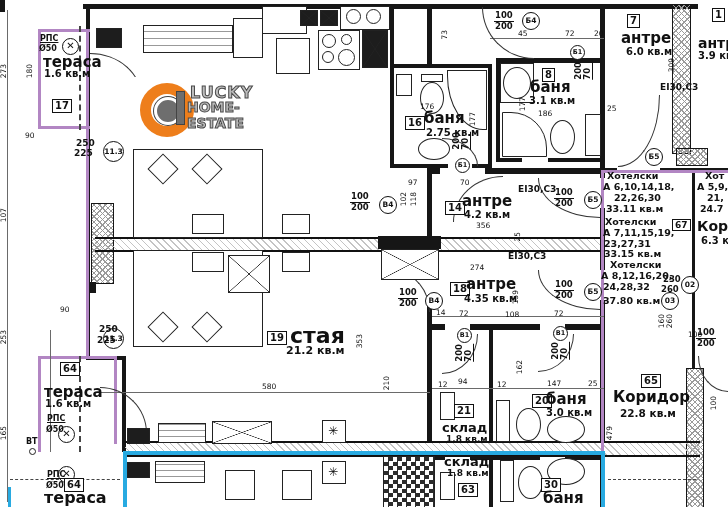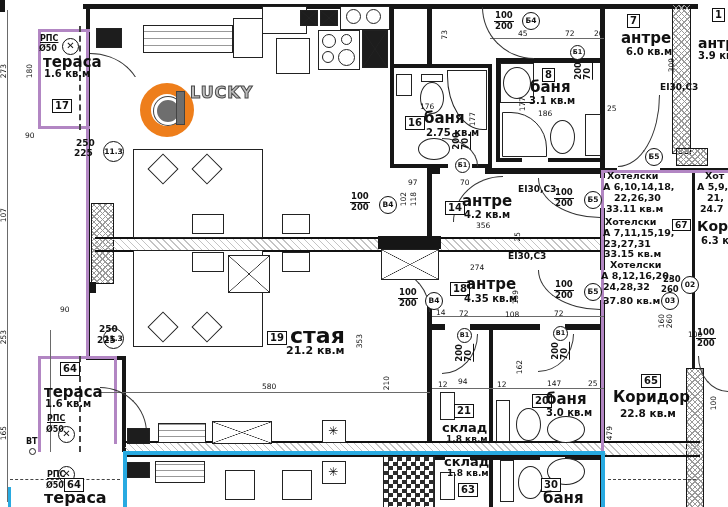--- a/index.html
+++ b/index.html
@@ -439,16 +439,17 @@
   <span class="dim" style="left:661px;top:285px;font-weight:bold;font-size:8.5px">260</span>
   <span class="vdim" style="left:658px;top:314px">160</span>
   <span class="vdim" style="left:666px;top:314px">260</span>
   <span class="dim" style="left:688px;top:331px">100</span>
 
   <div id="logo">
     <div class="ring"></div>
     <div class="dot"></div>
     <div class="bar"></div>
     <div class="t1">LUCKY</div>
+    <div class="t2">HOME-ESTATE</div>
   </div>
 
 
 </div>
 
 </body></html>

